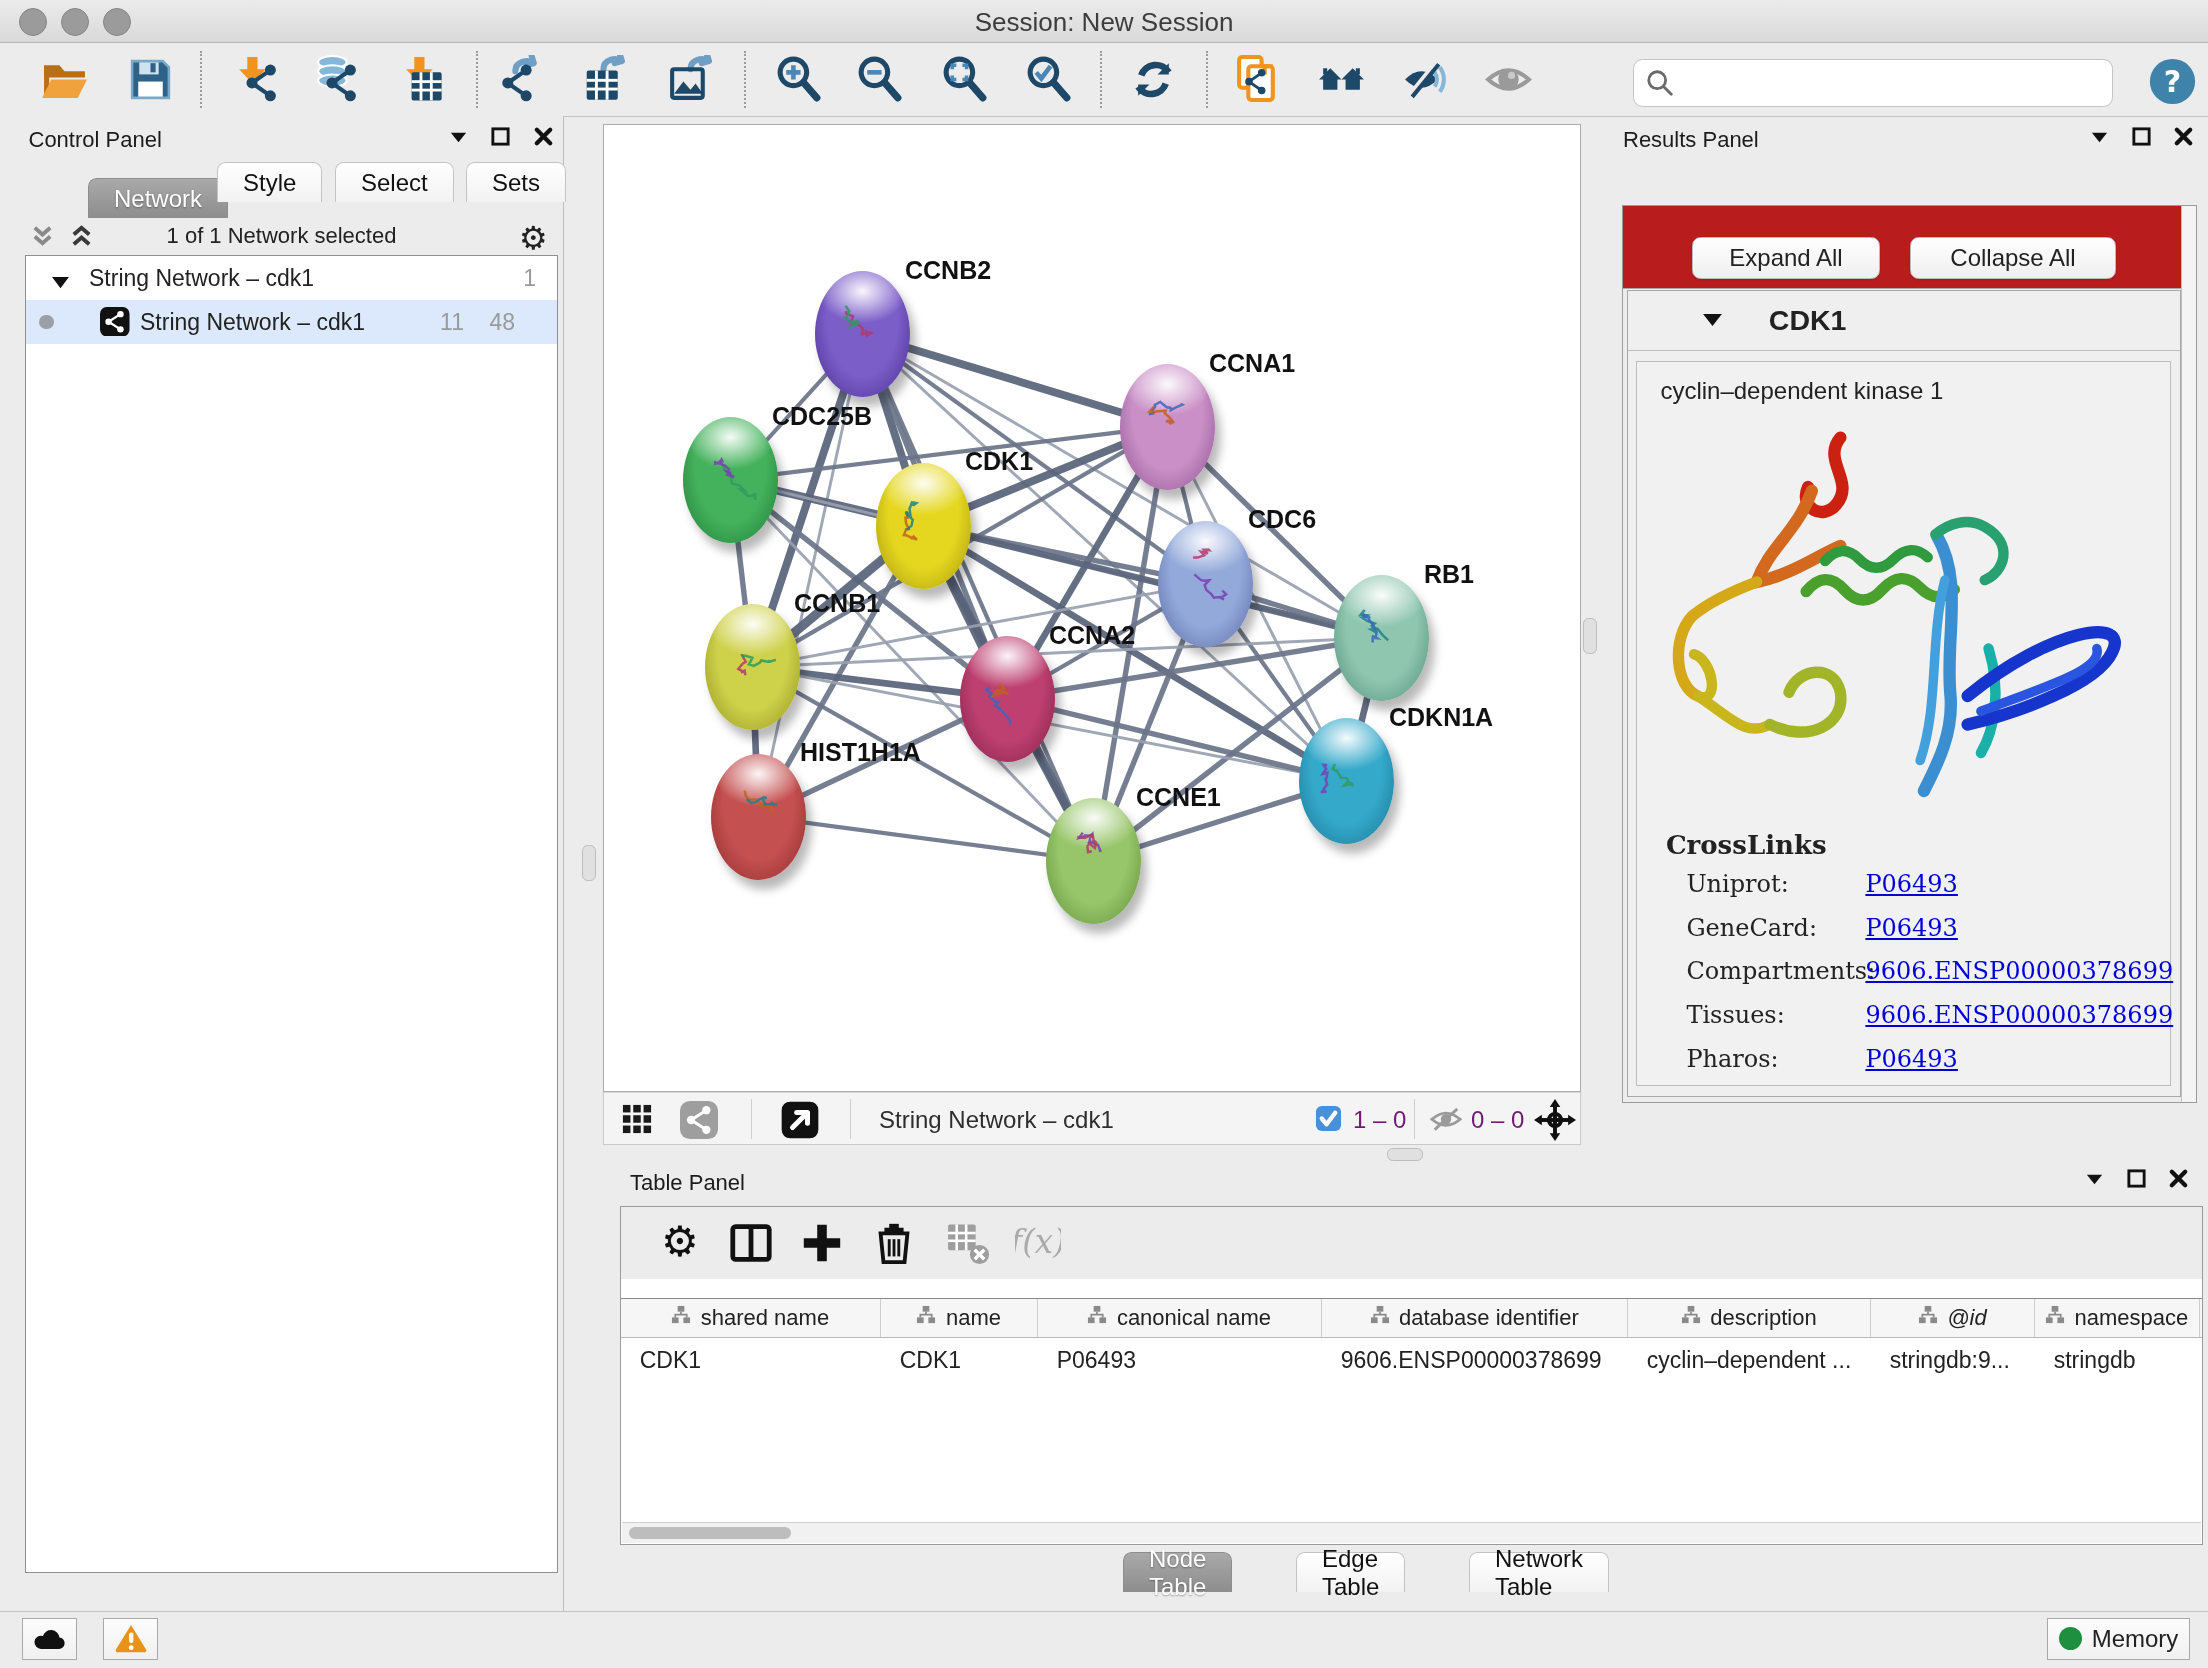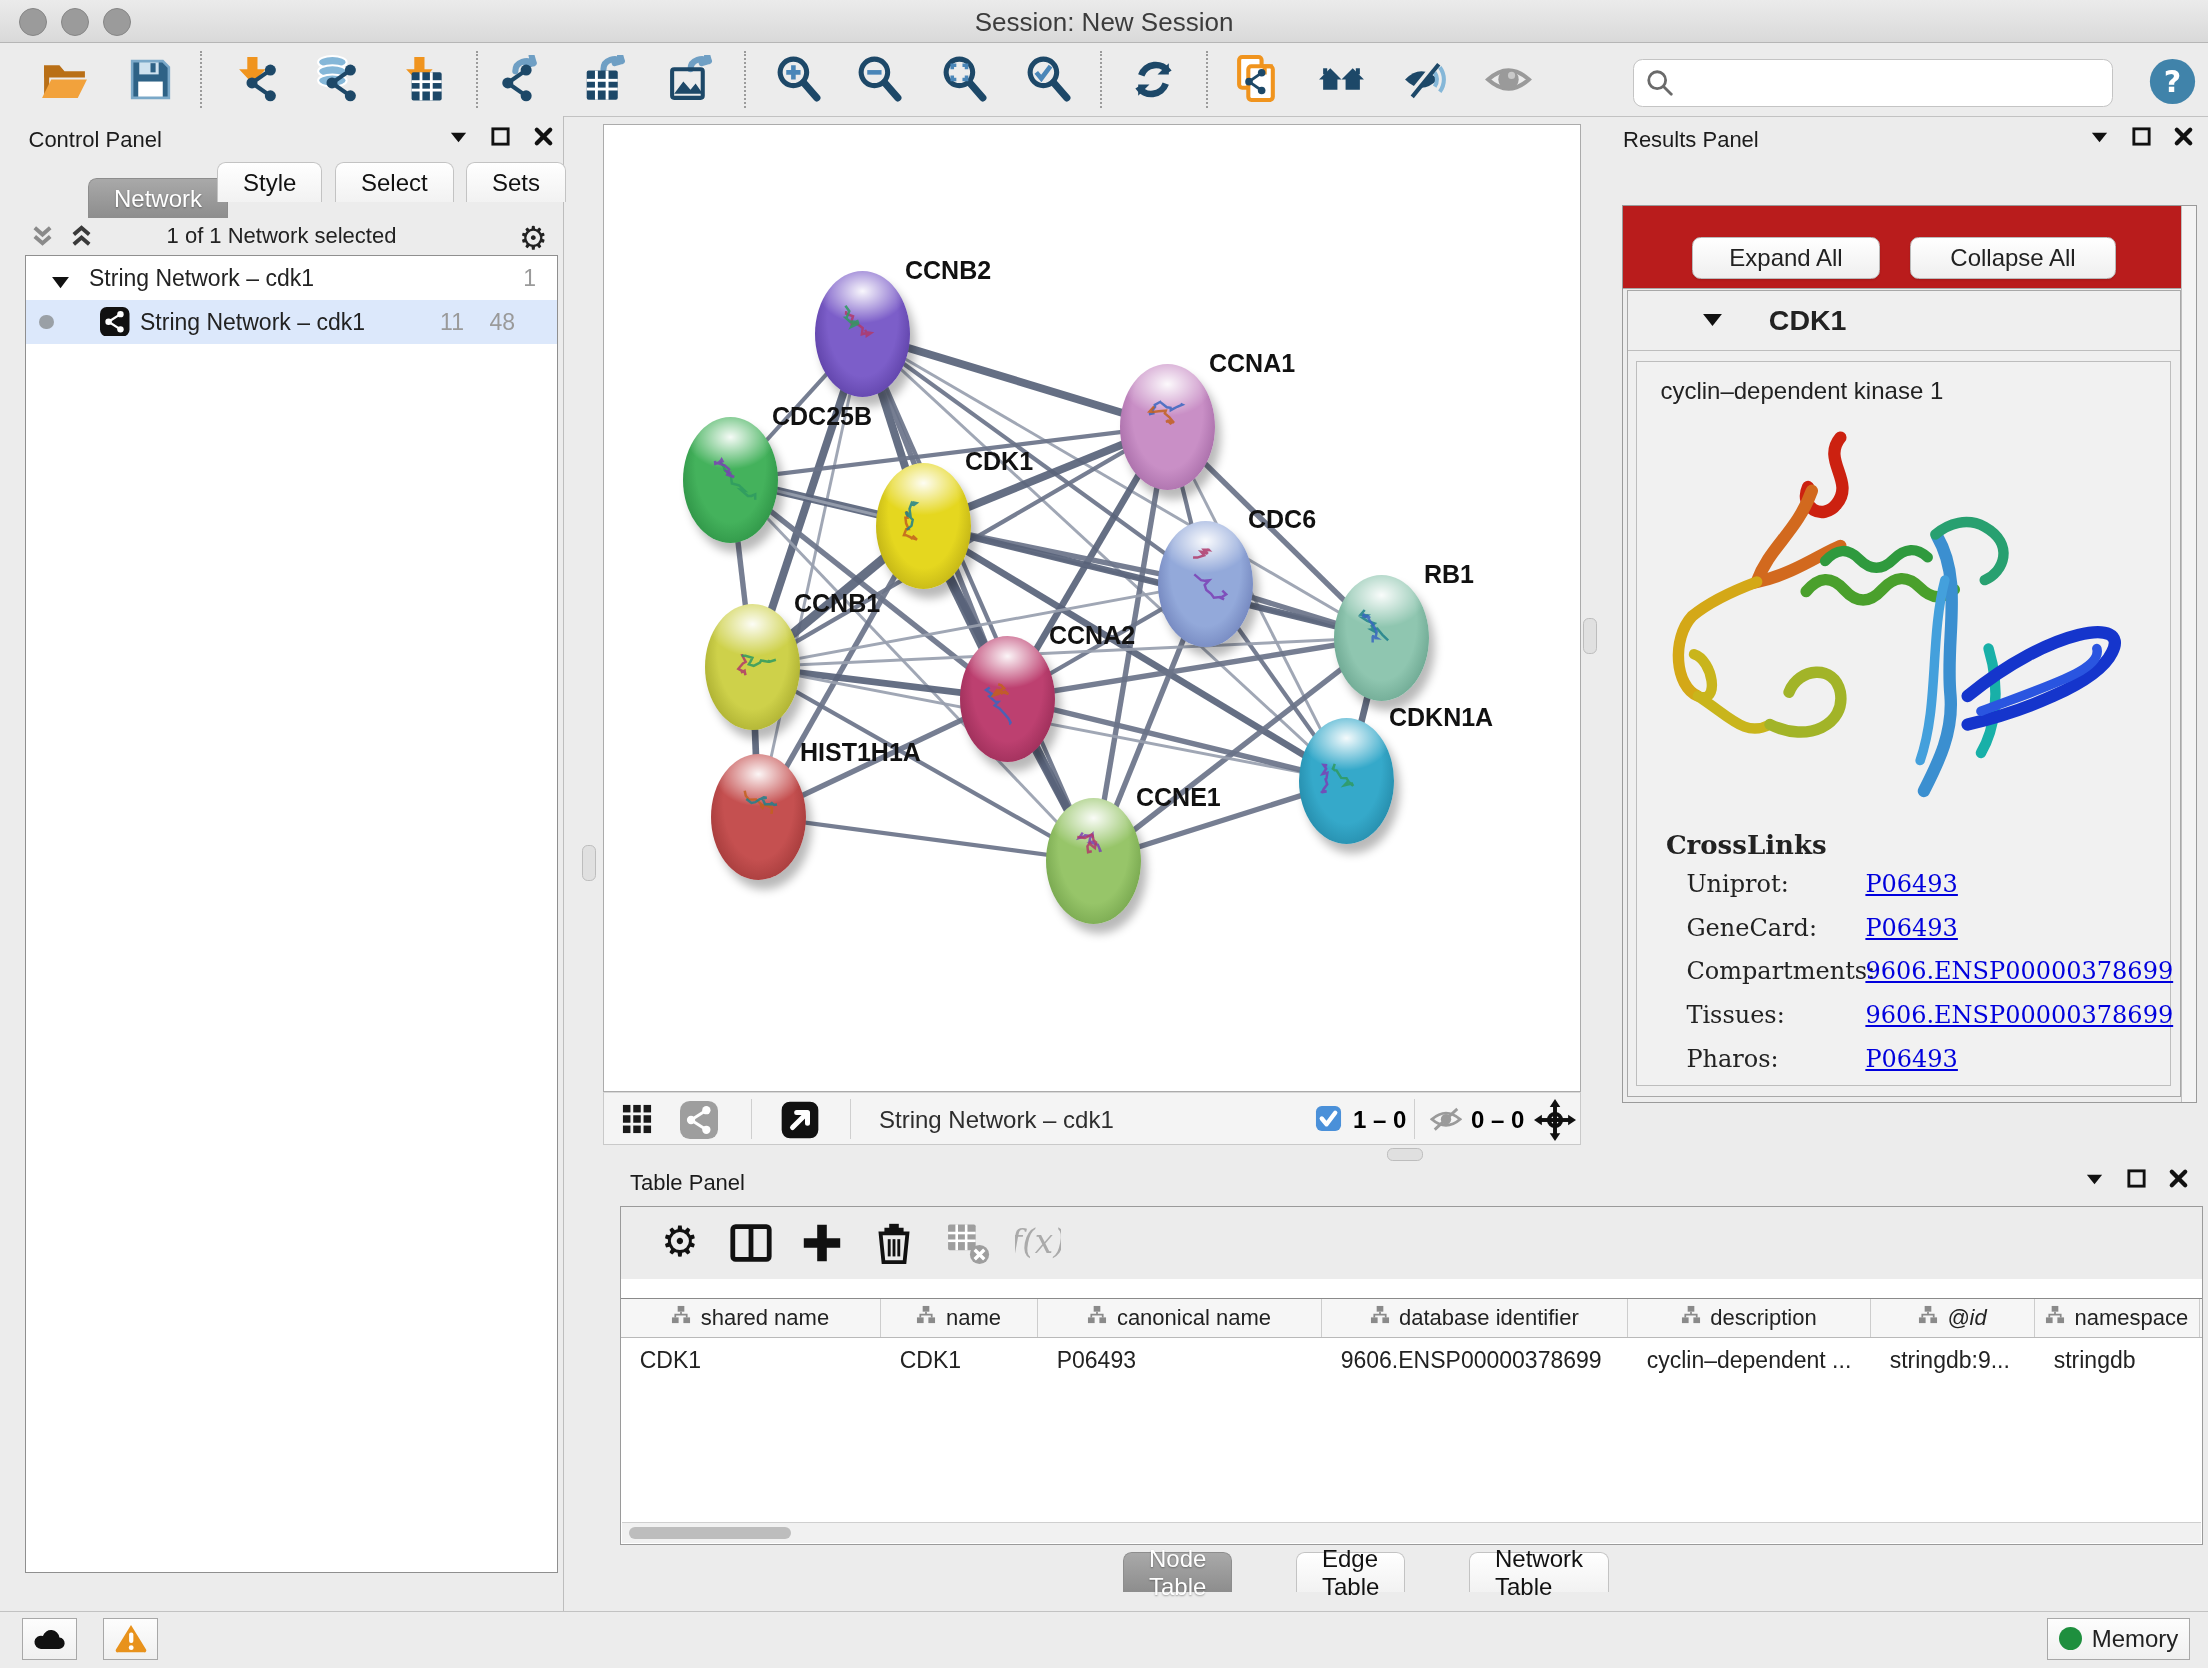--- a/index.html
+++ b/index.html
@@ -51,21 +51,21 @@
 
   
   #network-view{left:603px;top:124px;width:978px;height:968px;background:#fff;
      border:1px solid #ababab;box-sizing:border-box;overflow:hidden;}
   #edges{position:absolute;left:0;top:0;}
   .nnode{position:absolute;width:95px;height:126px;border-radius:50%;}
   .nlabel{position:absolute;font-size:25px;font-weight:600;color:#111;white-space:nowrap;}
   #network-footer{left:603px;top:1092px;width:978px;height:53px;background:#f4f4f4;
      border:1px solid #c9c9c9;border-top:1px solid #d8d8d8;box-sizing:border-box;}
   .ftxt{position:absolute;top:13.3px;font-size:24px;color:#2e2e2e;}
-  .fnum{color:#000000;font-weight:bold;}
+  .fnum{color:#701a75;}
   .fsep{position:absolute;top:5.7px;height:40px;border-left:1px solid #cfcfcf;}
 
   
   #results-panel{left:1596px;top:116px;width:613px;height:1039px;}
   #rp-box{position:absolute;left:26px;top:89px;width:575px;height:898px;
      border:1.9px solid #9a9a9a;background:#ededed;box-sizing:border-box;}
   #rp-scroll{position:absolute;right:0;top:0;width:14.3px;height:100%;background:#f4f4f4;
      border-left:1px solid #c0c0c0;}
   .rbtn{position:absolute;top:31px;height:40px;border:1.9px solid #bbb;border-radius:8.6px;
      background:linear-gradient(#ffffff,#efefef);font-size:24px;display:flex;align-items:center;

